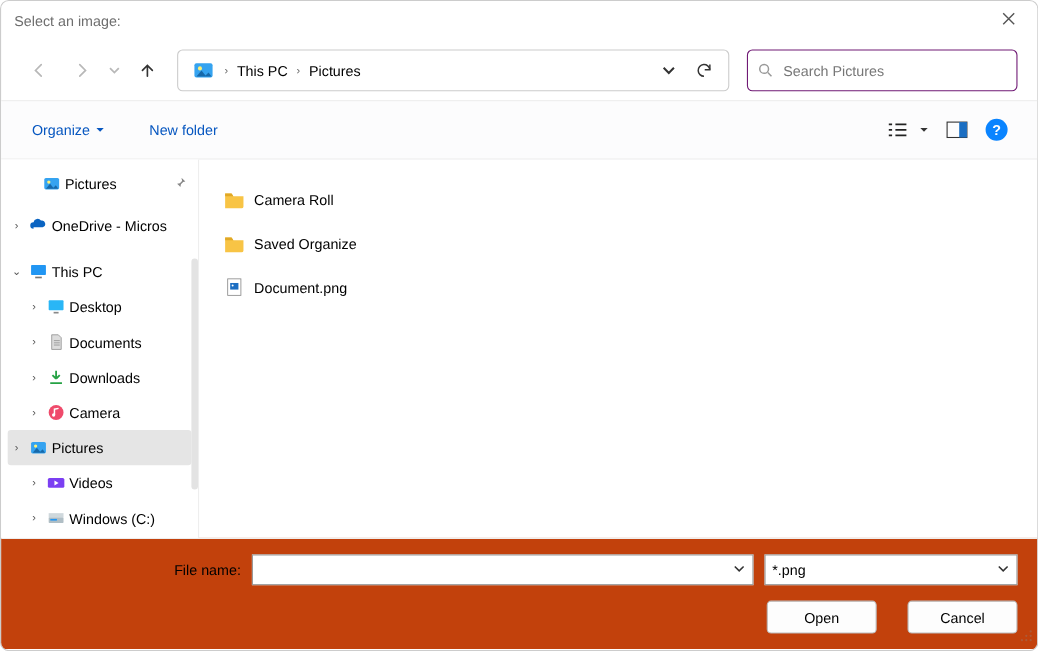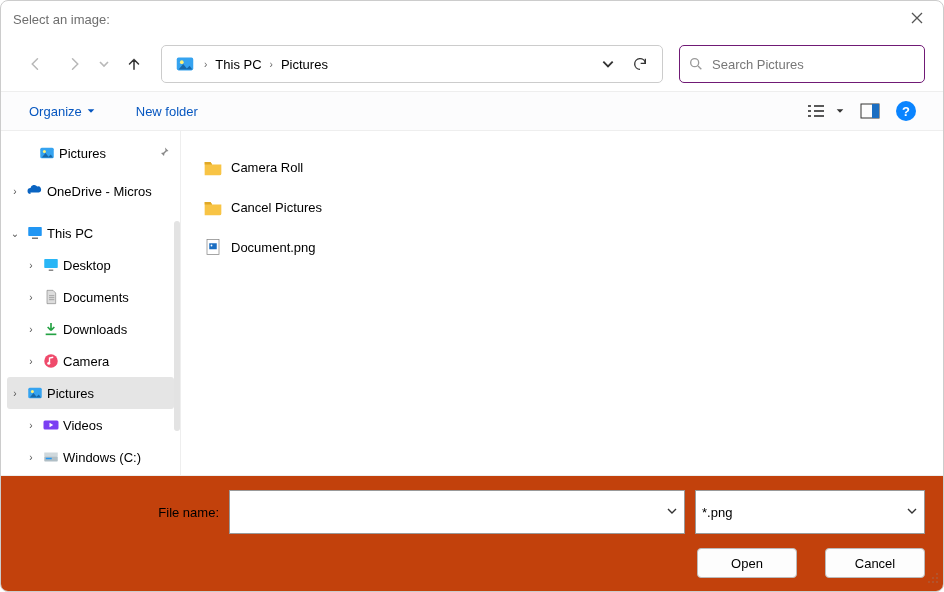--- a/index.html
+++ b/index.html
@@ -13,21 +13,21 @@
   .navbtn { width:34px; height:34px; display:flex; align-items:center; justify-content:center; color:#444;}
   .navbtn.dim { color:#b8b8b8; }
   .address { flex:1; height:38px; border:1px solid #ccc; border-radius:5px; display:flex; align-items:center; padding:0 6px; margin-left:6px;}
   .address .seg { padding:0 6px; display:flex; align-items:center; gap:3px;}
   .address .sep { color:#666; font-size:10px; padding:0 2px;}
   .address .spacer { flex:1; }
   .address .abtn { width:32px; display:flex; align-items:center; justify-content:center; color:#333;}
   .searchbox { width:246px; height:38px; border:1px solid #701a75; border-radius:5px; display:flex; align-items:center; padding:0 8px; margin-left:12px; color:#777;}
   .searchbox svg { margin-right:8px;}
   
-  .toolbar { height:40px; border-top:1px solid #eee; border-bottom:1px solid #eee; background:#fcfcfd; display:flex; align-items:center; padding:0 22px; }
+  .toolbar { height:54px; border-top:1px solid #eee; border-bottom:1px solid #eee; background:#fcfcfd; display:flex; align-items:center; padding:0 22px; }
   .toolbar .tbtn { color:#0757c0; padding:4px 6px; display:flex; align-items:center; gap:4px;}
   .toolbar .spacer { flex:1; }
   .toolbar .vbtn { width:30px; height:30px; display:flex; align-items:center; justify-content:center; color:#333;}
   .help { width:20px; height:20px; border-radius:50%; background:#0a84ff; color:#fff; display:flex; align-items:center; justify-content:center; font-size:13px; font-weight:bold;}
   
   .body { display:flex; height:344px; }
   .sidebar { width:180px; border-right:1px solid #eee; overflow:hidden; background:#fff; position:relative;}
   .sidebar .scroll { width:6px; background:#e3e3e3; position:absolute; right:0; top:90px; height:210px; border-radius:3px;}
   .tree { padding-top:6px;}
   .item { height:32px; display:flex; align-items:center; padding-left:6px; gap:2px; white-space:nowrap; overflow:hidden;}
@@ -37,21 +37,21 @@
   .item .pin { margin-left:auto; margin-right:10px; color:#777;}
   .indent1 { padding-left:22px;}
   
   .filelist { flex:1; padding:16px 22px;text-align:center; }
   .file { height:40px; display:flex; align-items:center; gap:8px;}
   .file .icon { width:20px; display:flex; justify-content:center;}
   
   .bottom { border-top:1px solid #eee; background:#c2410c; padding:14px 18px 14px 18px;}
   .fnrow { display:flex; align-items:center; gap:10px; margin-bottom:14px; }
   .fnrow .lbl { width:200px; text-align:right;}
-  .fnrow .combo { border:1px solid #999; background:#fff; height:44px; display:flex; align-items:center; padding:0 6px;}
+  .fnrow .combo { border:1px solid #999; background:#fff; height:28px; display:flex; align-items:center; padding:0 6px;}
   .fnrow .fname { flex:1; }
   .fnrow .filter { width:230px; }
   .btnrow { display:flex; justify-content:flex-end; gap:28px;}
   .btn { width:100px; height:30px; border:1px solid #bbb; border-radius:4px; background:#fdfdfd; display:flex; align-items:center; justify-content:center;}
   .drop { margin-left:auto; font-size:10px; color:#333; padding-left:6px;}
   .resize-grip { position:absolute; right:4px; bottom:4px; opacity:.35;}
   
   .ic-folder { fill:#f8c445; }
 </style>
 </head>
@@ -290,21 +290,21 @@
       </span>
       <span>Camera Roll</span>
     </div>
     <div class="file">
       <span class="icon">
         <svg width="20" height="18" viewBox="0 0 24 20">
             <path d="M2 4h7l2 3h11v11a2 2 0 01-2 2H2z" class="ic-folder"></path>
             <path d="M2 4h7l2 3H2z" fill="#e0a826"></path>
           </svg>
       </span>
-      <span>Cancel Pictures</span>
+      <span>Saved Organize</span>
     </div>
     <div class="file">
       <span class="icon">
         <svg width="18" height="20" viewBox="0 0 24 24">
             <rect x="4" y="2" width="16" height="20" fill="#fff" stroke="#888"></rect>
             <rect x="7" y="7" width="10" height="8" fill="#1b6ec2"></rect>
             <circle cx="10" cy="10" r="1.2" fill="#fff"></circle>
           </svg>
       </span>
       <span>Document.png</span>

